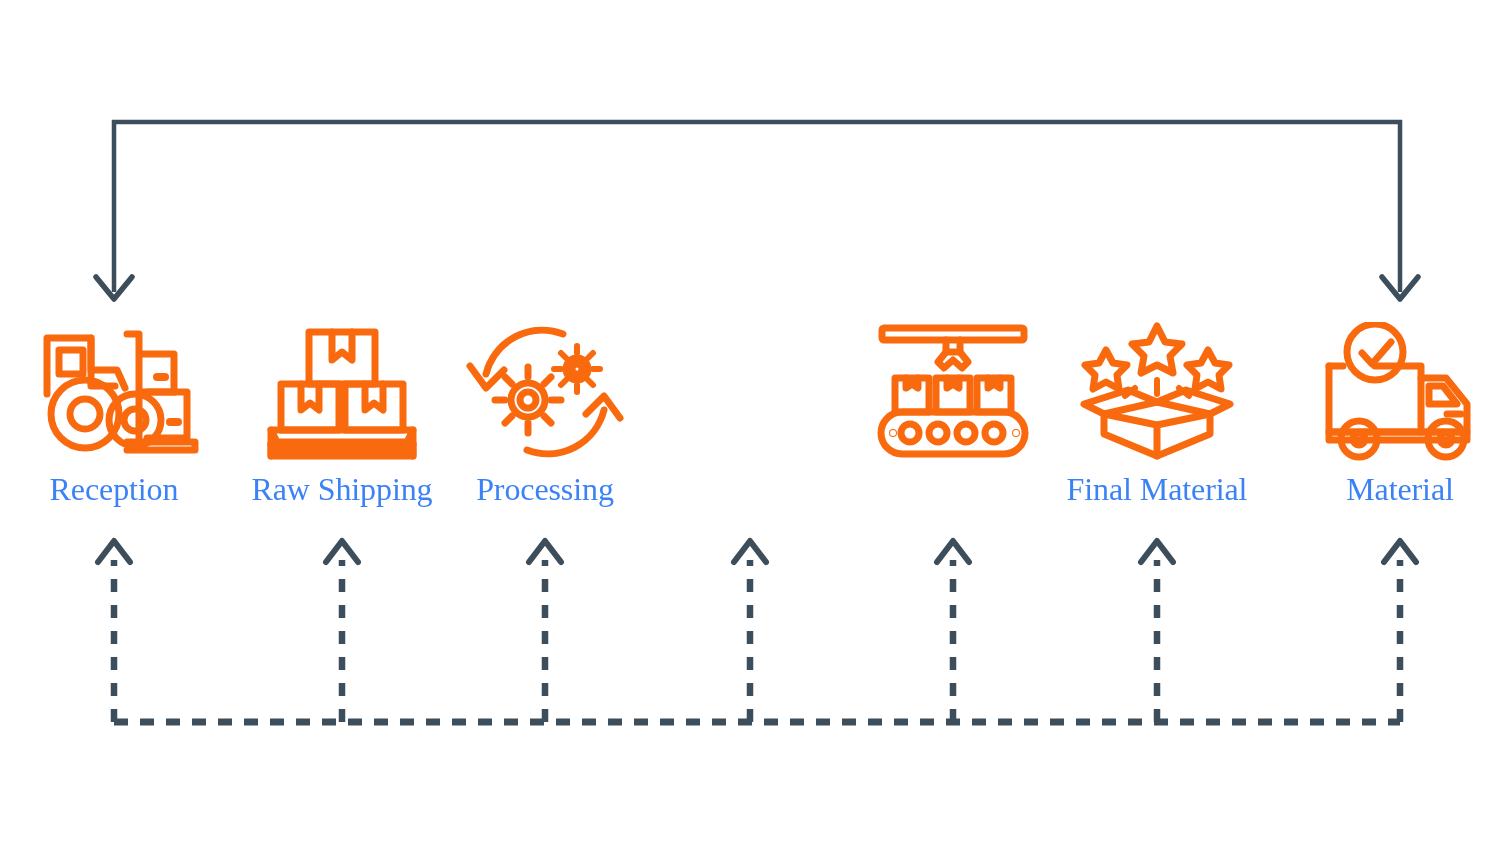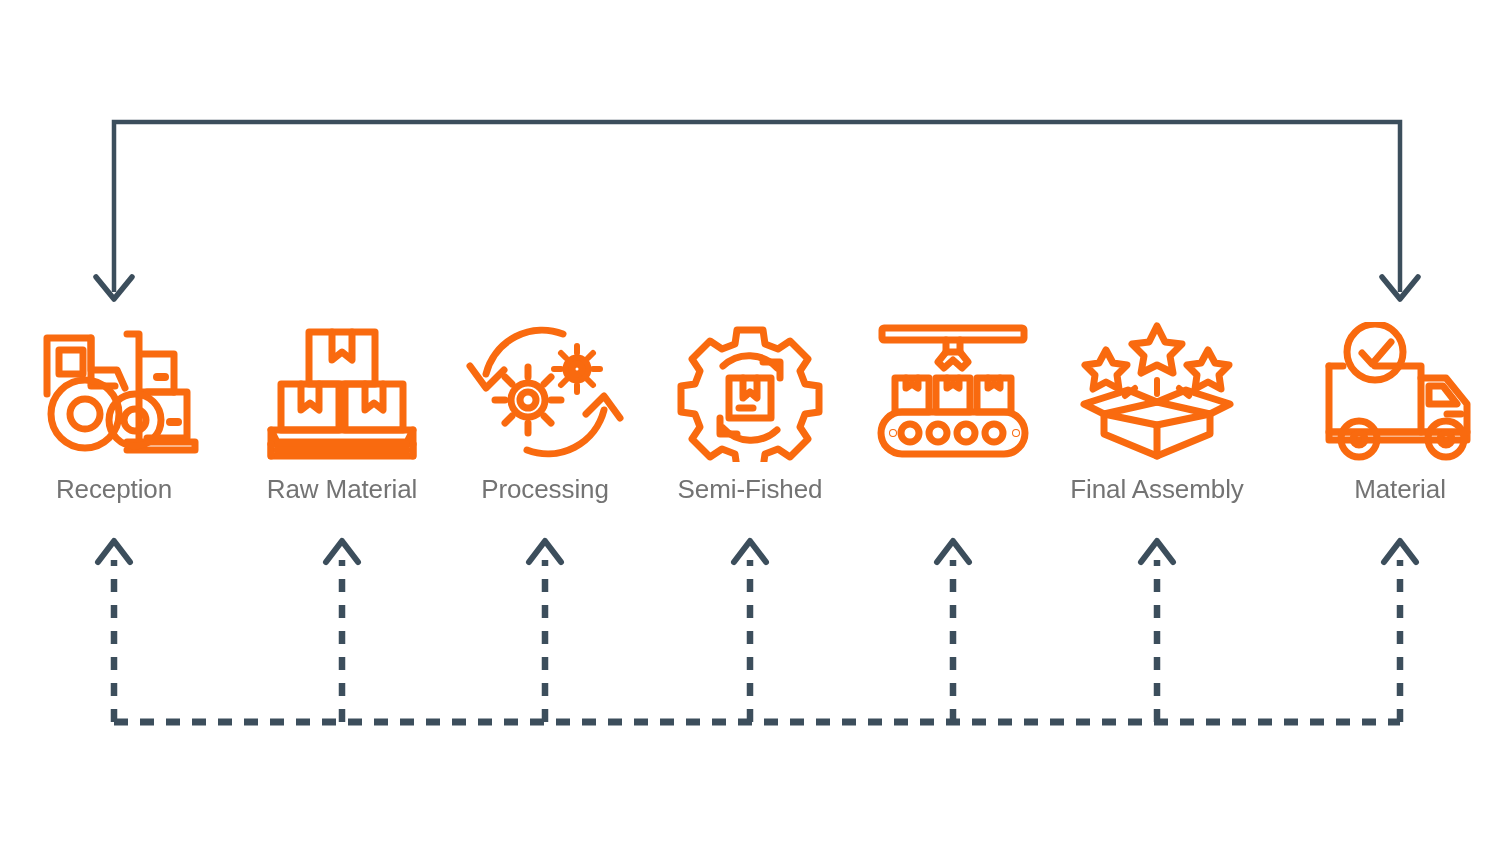--- a/index.html
+++ b/index.html
@@ -32,24 +32,24 @@
     text-align: center;
   }
   .step-icon {
     width: 170px;
     height: 140px;
     margin: 0 auto;
     display: block;
   }
   .step-label {
     margin-top: 12px;
-    font-family: Liberation Sans, sans-serif;
-    font-size: 26px;
+    font-family: Liberation Serif, serif;
+    font-size: 32px;
     line-height: 30px;
-    color: #737373;
+    color: #3b82f6;
     white-space: nowrap;
     letter-spacing: -0.1px;
   }
 </style>
 </head>
 <body>
 
 <div id="stage">
 
   <svg id="flow-svg" viewBox="0 0 1504 847">
@@ -121,21 +121,21 @@
         <path d="M44 62 L44 88 L53 81 L62 88 L62 62"></path>
         <rect x="88" y="62" width="58" height="46"></rect>
         <path d="M108 62 L108 88 L117 81 L126 88 L126 62"></path>
         <path d="M14 108 L156 108 L150 120 L20 120 Z"></path>
         <path d="M14 122 L156 122"></path>
         <path d="M14 108 L14 134 L156 134 L156 108"></path>
         <path d="M14 122 L14 134 M156 122 L156 134"></path>
         <path d="M20 128 L150 128"></path>
       </g>
     </svg>
-    <div class="step-label">Raw Material</div>
+    <div class="step-label">Raw Shipping</div>
   </div>
 
   <div class="step" style="left:440px;text-align:center;">
     <svg class="step-icon" viewBox="0 0 170 140">
       <g fill="none" stroke="#f96a0f" stroke-width="7" stroke-linejoin="round" stroke-linecap="round">
         <path d="M103 12 A58 58 0 0 0 26 52"></path>
         <path d="M10 44 L26 66 L44 48"></path>
         <path d="M67 128 A58 58 0 0 0 144 88"></path>
         <path d="M160 96 L144 74 L126 92"></path>
         <g>
@@ -152,38 +152,20 @@
           <path d="M117 31 L117 24 M117 70 L117 63
                    M101 47 L94 47 M140 47 L133 47
                    M106 36 L101 31 M133 63 L128 58
                    M128 36 L133 31 M101 63 L106 58" stroke-width="6"></path>
         </g>
       </g>
     </svg>
     <div class="step-label">Processing</div>
   </div>
 
-  <div class="step" style="left:645px;">
-    <svg class="step-icon" viewBox="0 0 170 140">
-      <g fill="none" stroke="#f96a0f" stroke-width="7" stroke-linejoin="round" stroke-linecap="round">
-        <path d="M72 8 L98 8 L100 22 L113 27 L125 19 L143 37 L135 49 L140 62 L154 64 L154 90
-                 L140 92 L135 105 L143 117 L125 135 L113 127 L100 132 L98 146 L72 146
-                 L70 132 L57 127 L45 135 L27 117 L35 105 L30 92 L16 90 L16 64
-                 L30 62 L35 49 L27 37 L45 19 L57 27 L70 22 Z"></path>
-        <path d="M58 44 A38 38 0 0 1 112 46"></path>
-        <path d="M98 40 L115 40 L115 56"></path>
-        <path d="M112 108 A38 38 0 0 1 58 106"></path>
-        <path d="M72 112 L55 112 L55 96"></path>
-        <rect x="64" y="56" width="42" height="40"></rect>
-        <path d="M78 56 L78 76 L85 70 L92 76 L92 56"></path>
-        <path d="M74 86 L88 86" stroke-width="7"></path>
-      </g>
-    </svg>
-    <div class="step-label">Semi-Fished</div>
-  </div>
 
   <div class="step" style="left:848px;">
     <svg class="step-icon" viewBox="0 0 170 140">
       <g fill="none" stroke="#f96a0f" stroke-width="7" stroke-linejoin="round" stroke-linecap="round">
         <rect x="14" y="6" width="142" height="12" rx="2"></rect>
         <path d="M78 18 L78 30 L92 30 L92 18"></path>
         <path d="M78 30 L70 40 L76 46 L85 38 L94 46 L100 40 L92 30"></path>
         <rect x="27" y="56" width="34" height="34"></rect>
         <path d="M38 56 L38 66 L44 62 L50 66 L50 56"></path>
         <rect x="68" y="56" width="34" height="34"></rect>
@@ -210,21 +192,21 @@
         <path d="M85 58 L85 72" stroke-width="6"></path>
         <path d="M53 74 L63 66" stroke-width="6"></path>
         <path d="M117 74 L107 66" stroke-width="6"></path>
         <path d="M85 80 L138 92 L85 103 L32 92 Z"></path>
         <path d="M32 92 L12 82 L56 68 L85 80"></path>
         <path d="M138 92 L158 82 L114 68 L85 80"></path>
         <path d="M32 92 L32 112 L85 134 L138 112 L138 92"></path>
         <path d="M85 103 L85 134"></path>
       </g>
     </svg>
-    <div class="step-label">Final Assembly</div>
+    <div class="step-label">Final Material</div>
   </div>
 
   <div class="step" style="left:1295px;">
     <svg class="step-icon" viewBox="0 0 170 140">
       <g fill="none" stroke="#f96a0f" stroke-width="7" stroke-linejoin="round" stroke-linecap="round">
         <path d="M14 44 L14 110 L106 110 L106 44 L60 44"></path>
         <path d="M28 44 L14 44"></path>
         <path d="M106 56 L131 56 L152 82 L152 110 L106 110"></path>
         <path d="M114 64 L128 64 L142 82 L114 82 Z"></path>
         <path d="M132 92 L146 92" stroke-width="7"></path>

